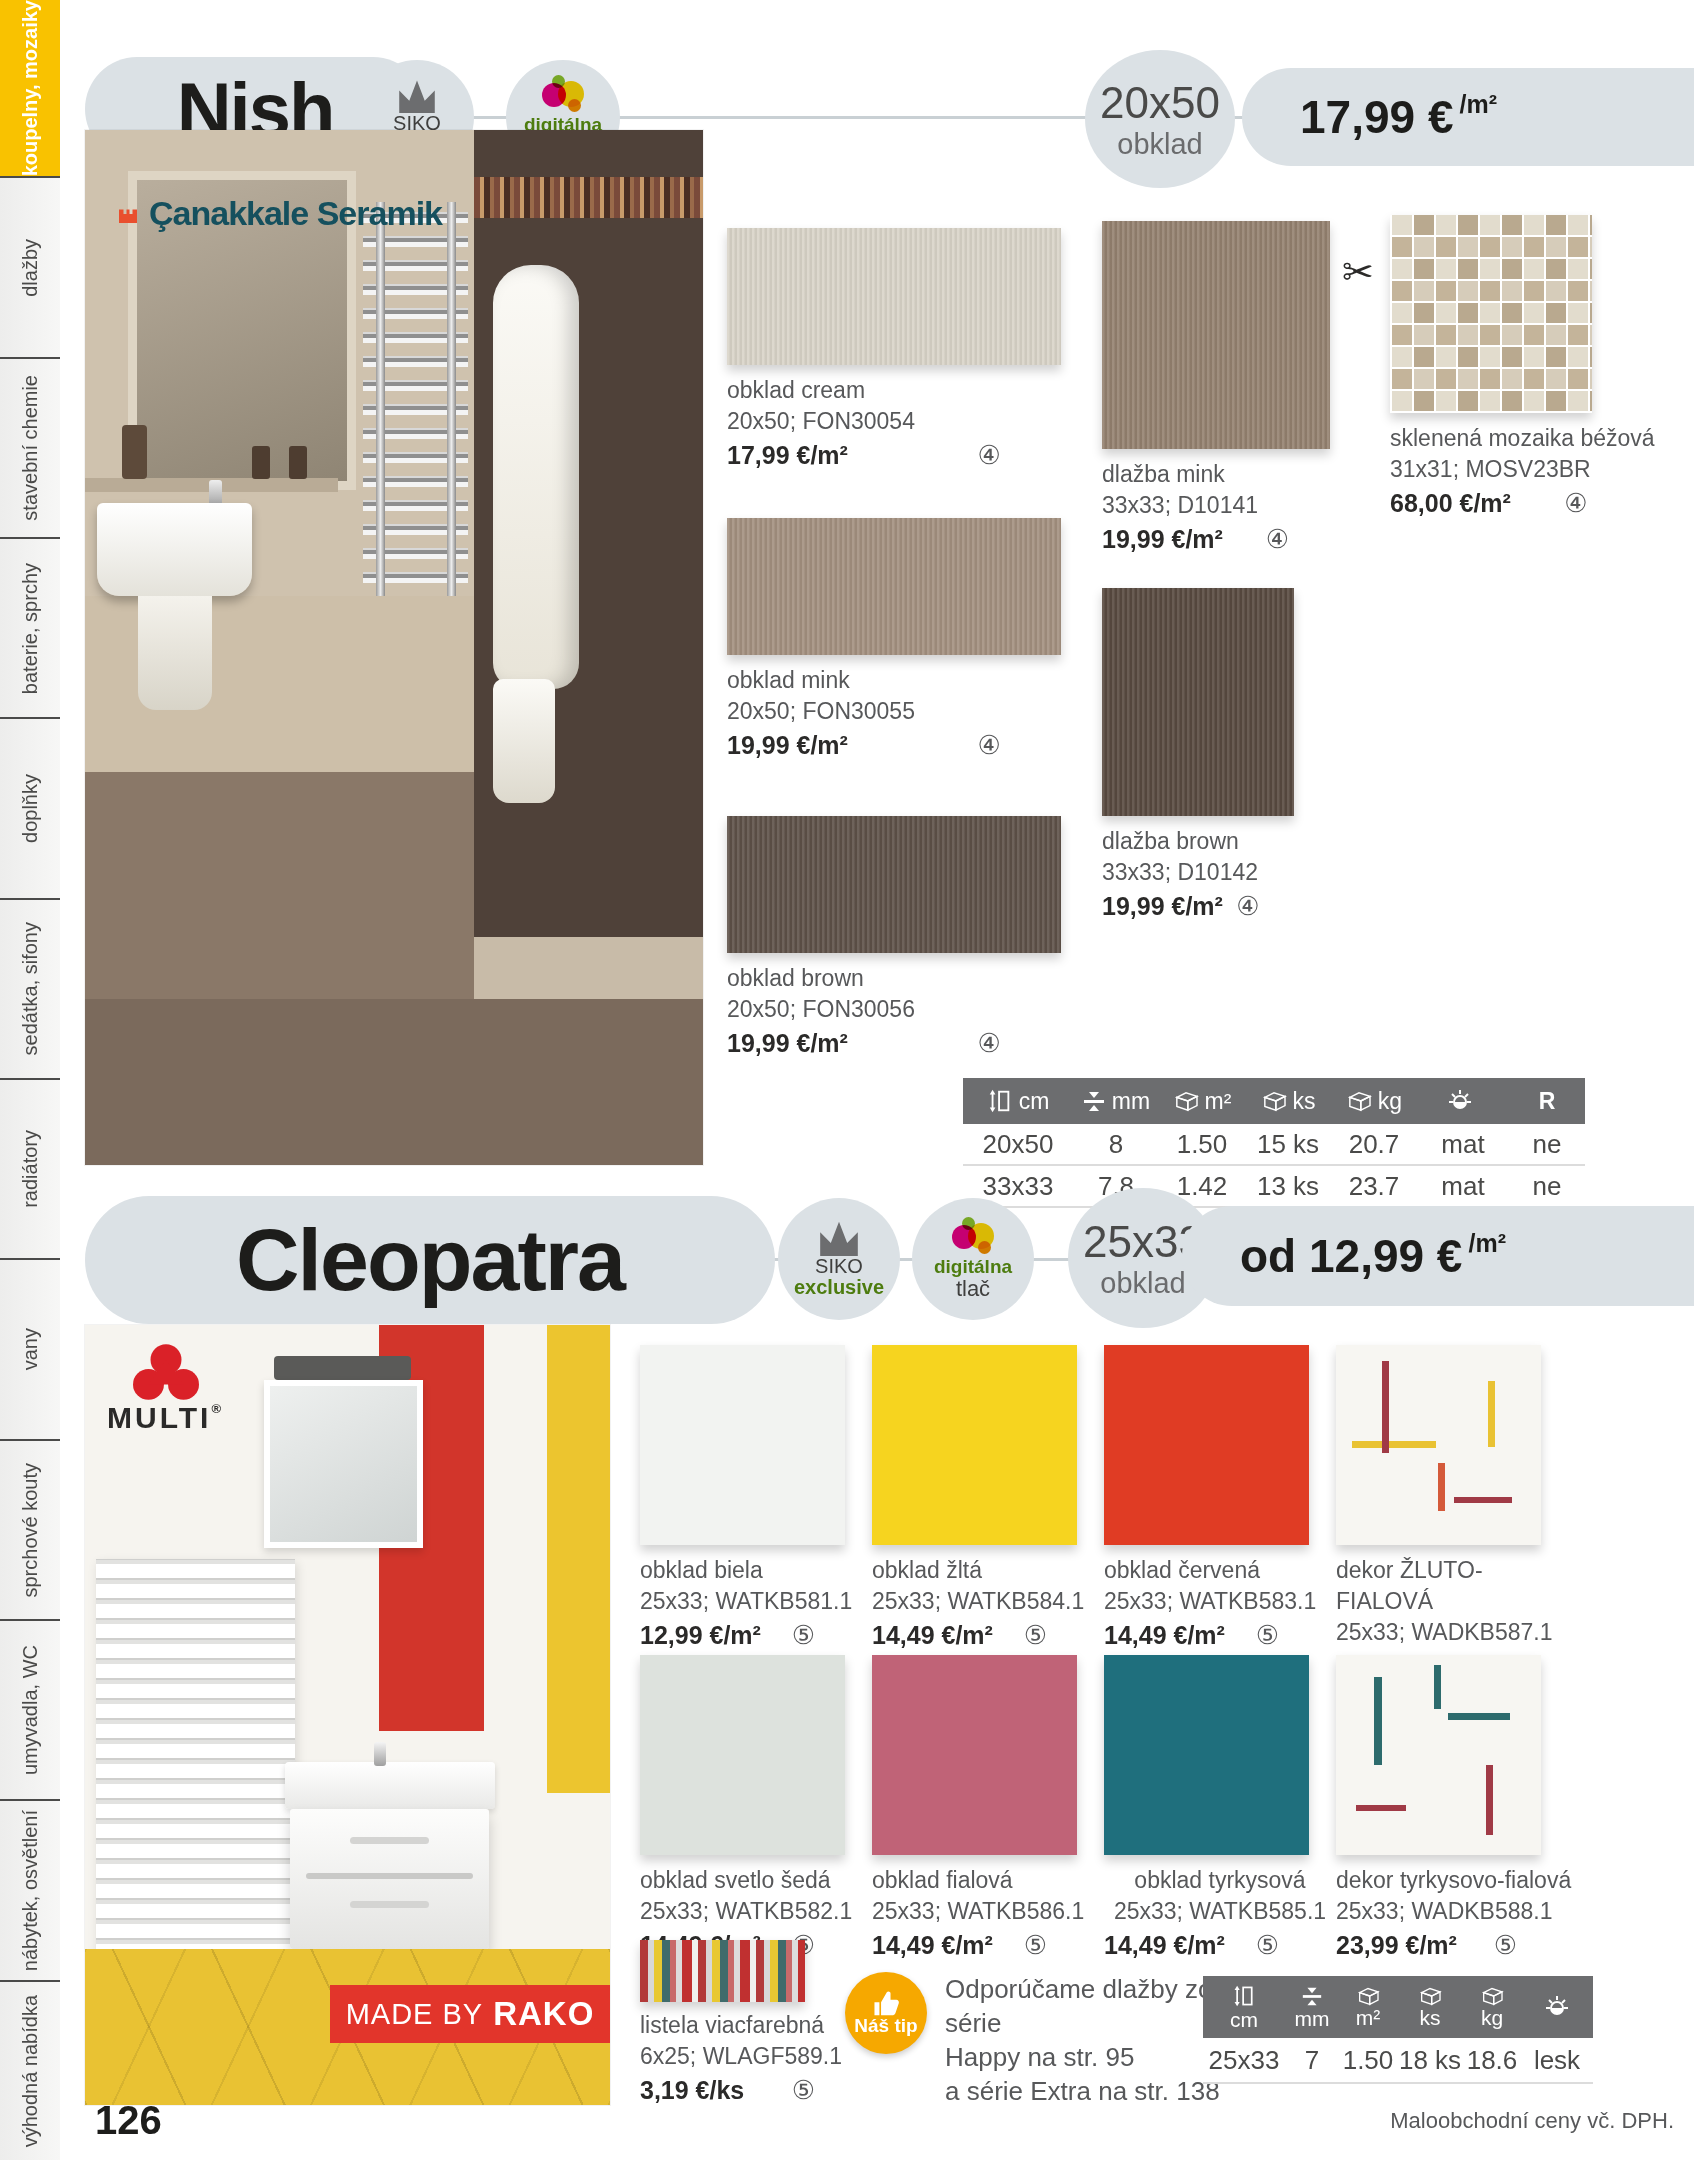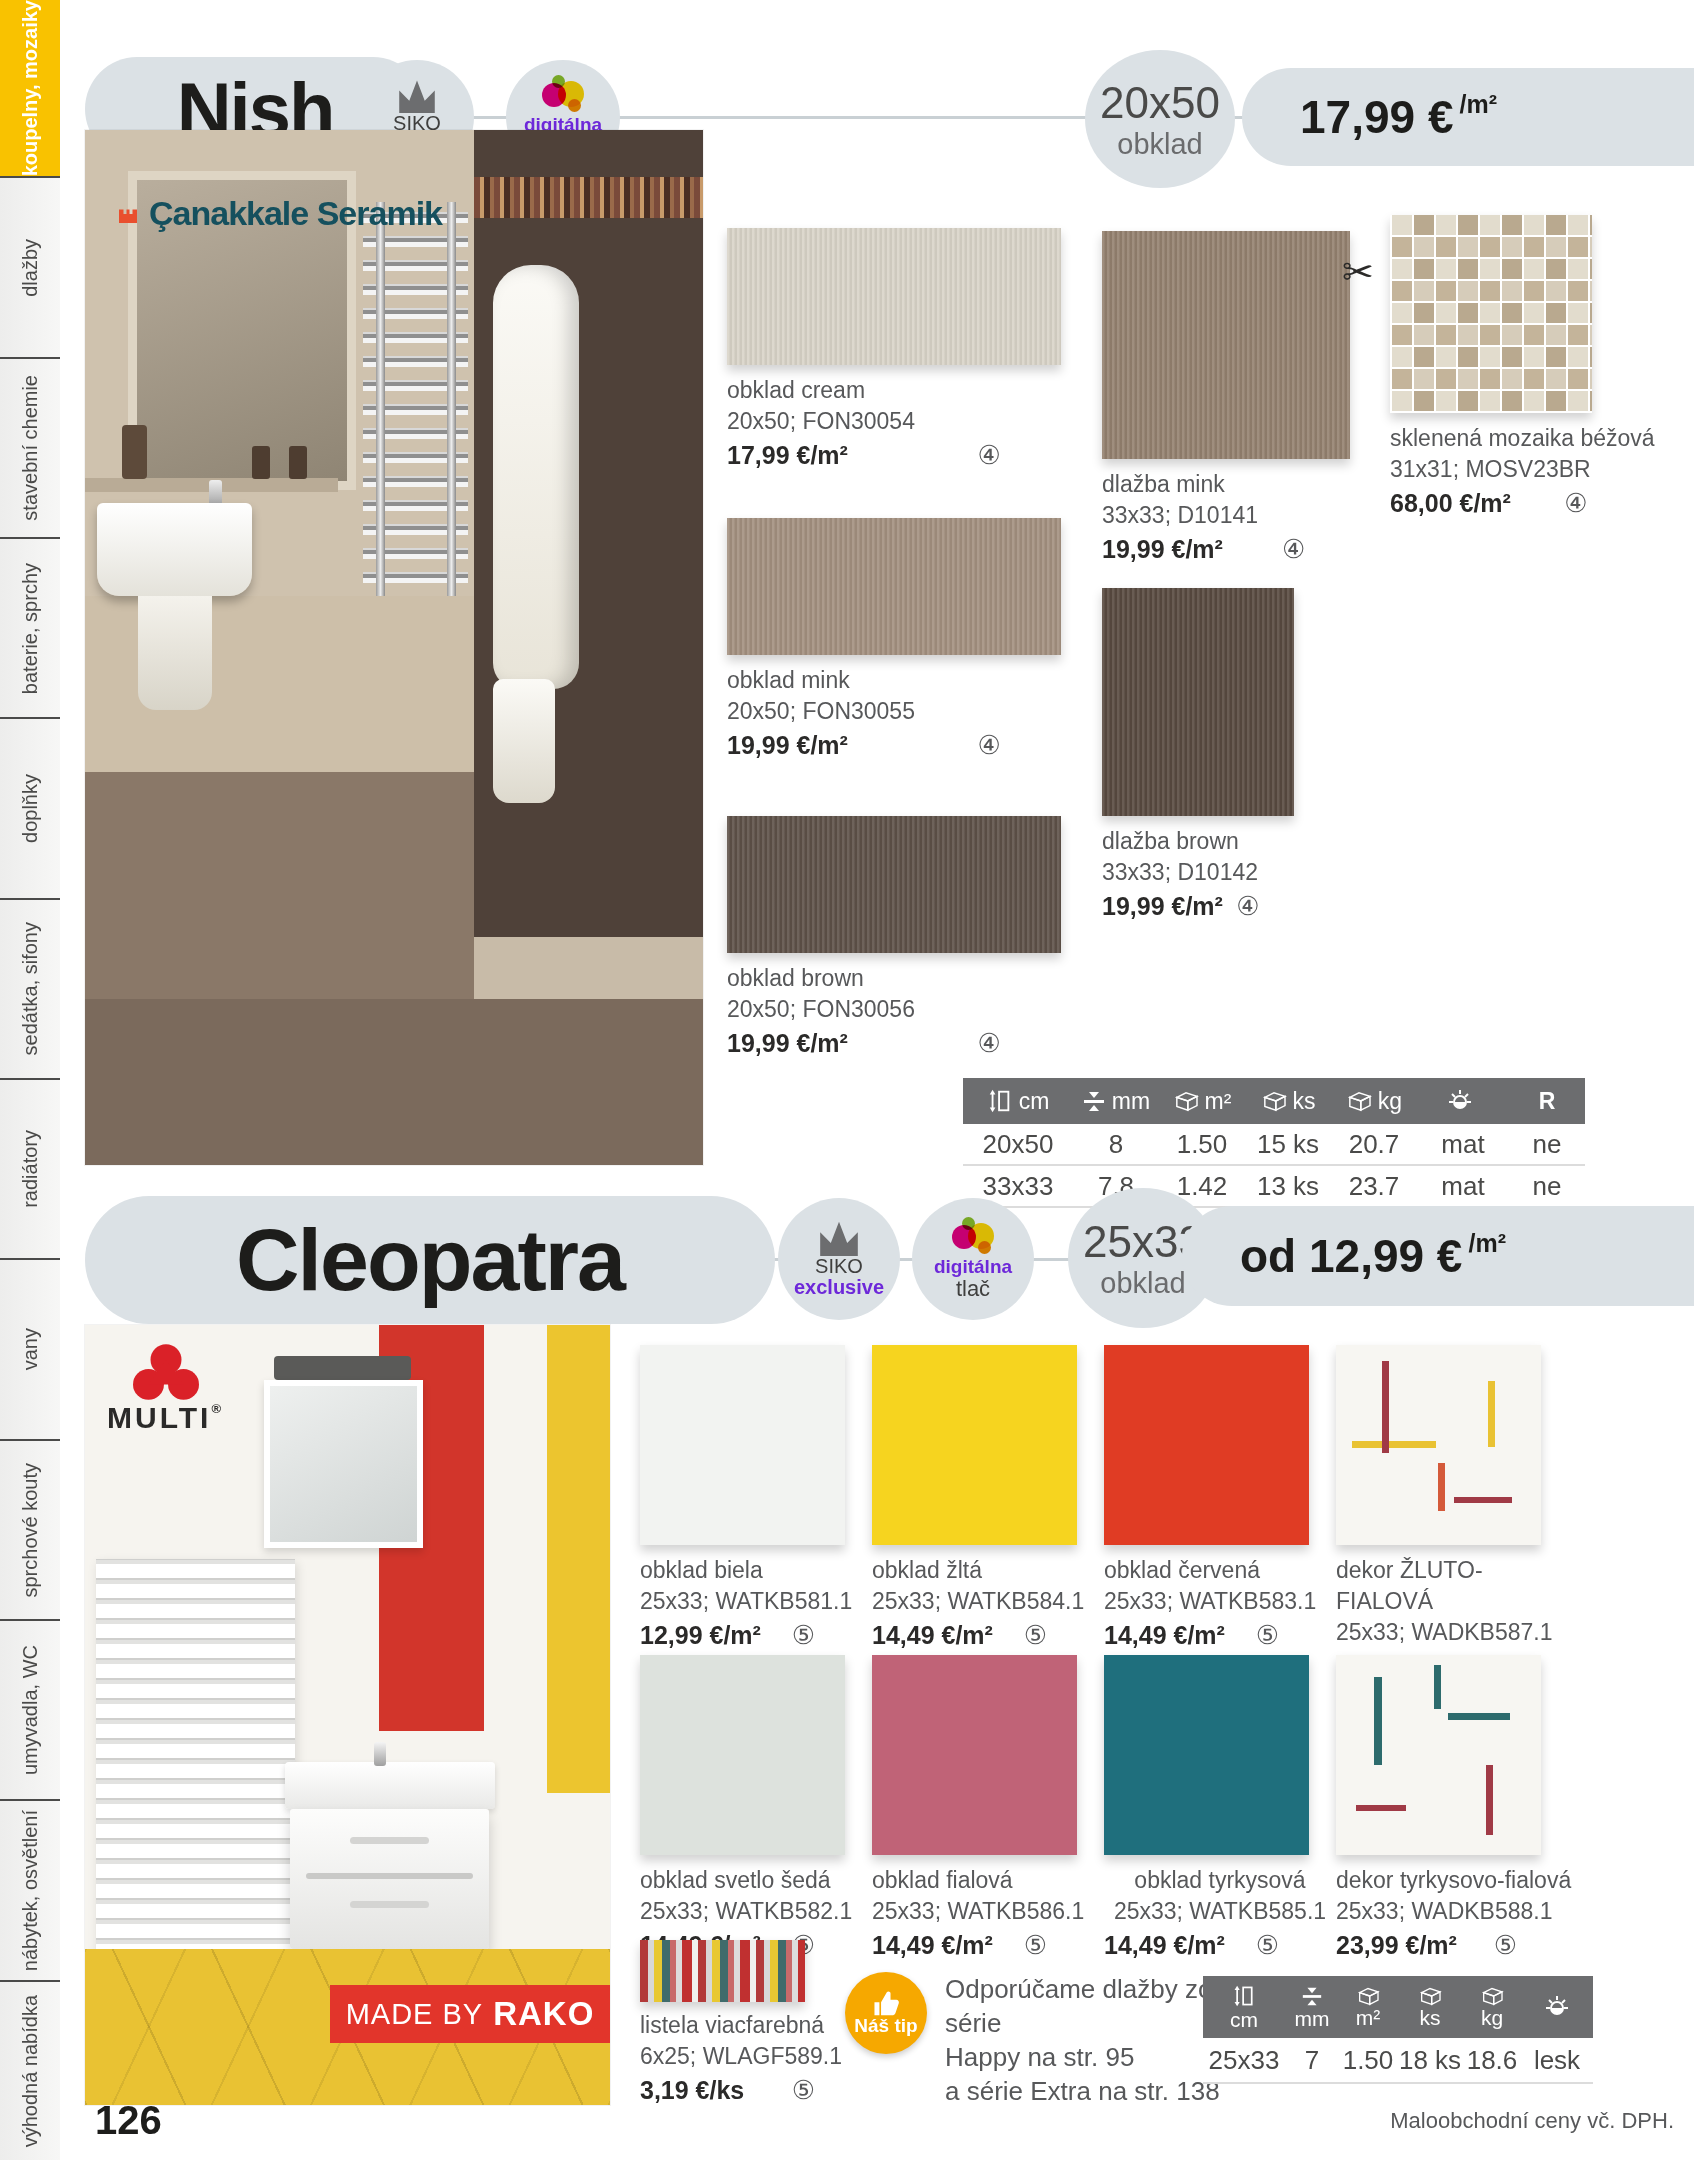--- a/index.html
+++ b/index.html
@@ -15,21 +15,21 @@
   .tab.active{flex:0 0 155px;background:var(--tab-yellow);border-top:none;}
   .tab.active span{color:#fff;font-weight:600;}
 
   
   .hline{position:absolute;height:3px;background:#c9d0d4;}
   .title-pill{position:absolute;background:var(--pill);border-radius:70px;display:flex;align-items:center;justify-content:center;}
   .title-pill .t{font-weight:700;letter-spacing:-2px;color:#1d1d1b;}
   .badge{position:absolute;border-radius:50%;background:var(--pill);display:flex;flex-direction:column;
          align-items:center;justify-content:center;text-align:center;line-height:1.05;}
   .badge .b1{font-size:20px;color:#3f3f3e;}
-  .badge .b2{font-size:20px;font-weight:700;color:#6d28d9;}
+  .badge .b2{font-size:20px;font-weight:700;color:#4d7c0f;}
   .dots{position:relative;width:46px;height:38px;margin-bottom:2px;}
   .dots i{position:absolute;border-radius:50%;mix-blend-mode:multiply;}
   .fmt{position:absolute;background:var(--pill);border-radius:50%;display:flex;flex-direction:column;
        align-items:center;justify-content:center;color:#4a4a49;}
   .fmt .f1{font-size:44px;}
   .fmt .f2{font-size:29px;color:#6a6b6d;}
   .price-pill{position:absolute;right:0;background:var(--pill);border-radius:55px 0 0 55px;
               display:flex;align-items:center;padding-left:58px;}
   .price-pill .v{font-size:46px;font-weight:700;}
   .price-pill .u{font-size:25px;font-weight:700;transform:translateY(-13px);margin-left:6px;}
@@ -247,21 +247,21 @@
     <div style="margin-top:10px;">
       <div class="pname">obklad brown</div>
       <div class="pspec">20x50; FON30056</div>
       <div class="prow">
           <span class="pprice">19,99 €/m²</span>
           <span class="pnote">④</span>
         </div>
     </div>
   </div>
 
-  <div class="abs" style="left:1102px;top:231px;width:248px;">
+  <div class="abs" style="left:1102px;top:221px;width:228px;">
     <div class="swatch tex-v" style="height: 228px; background-color: rgb(148, 129, 111);"></div>
     <div style="margin-top:10px;">
       <div class="pname">dlažba mink</div>
       <div class="pspec">33x33; D10141</div>
       <div class="prow">
           <span class="pprice">19,99 €/m²</span>
           <span class="pnote">④</span>
         </div>
     </div>
   </div>

